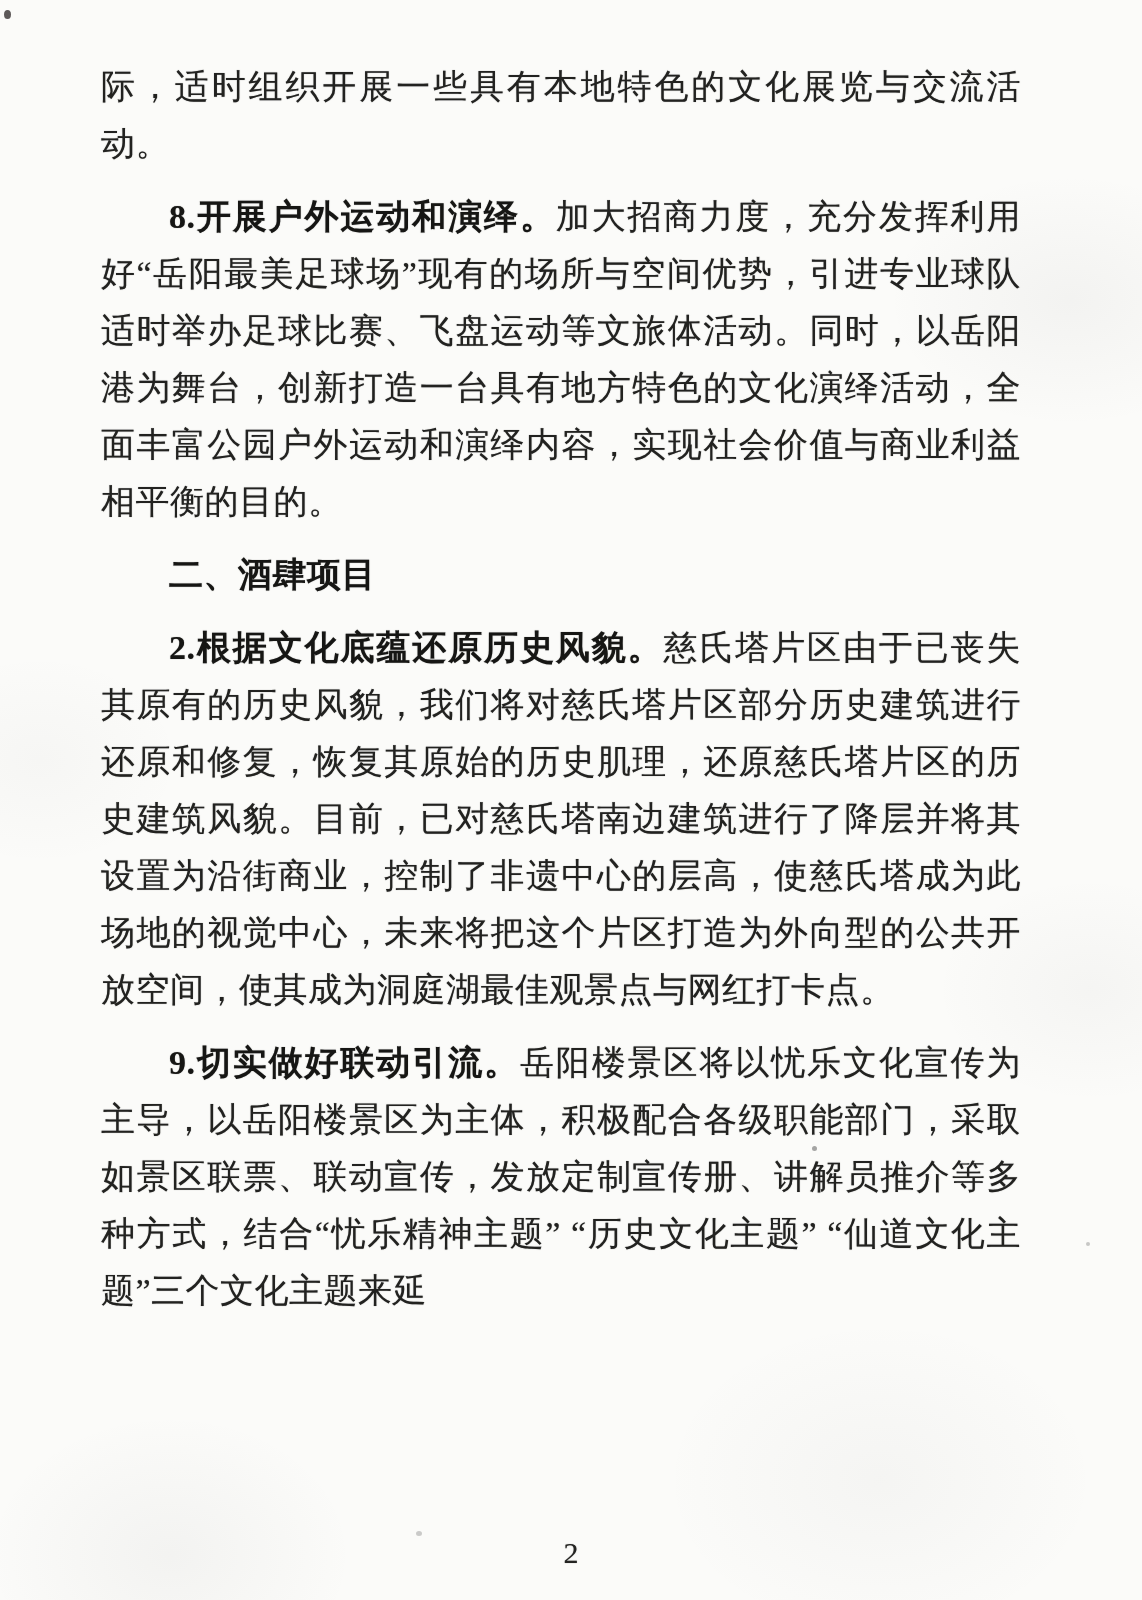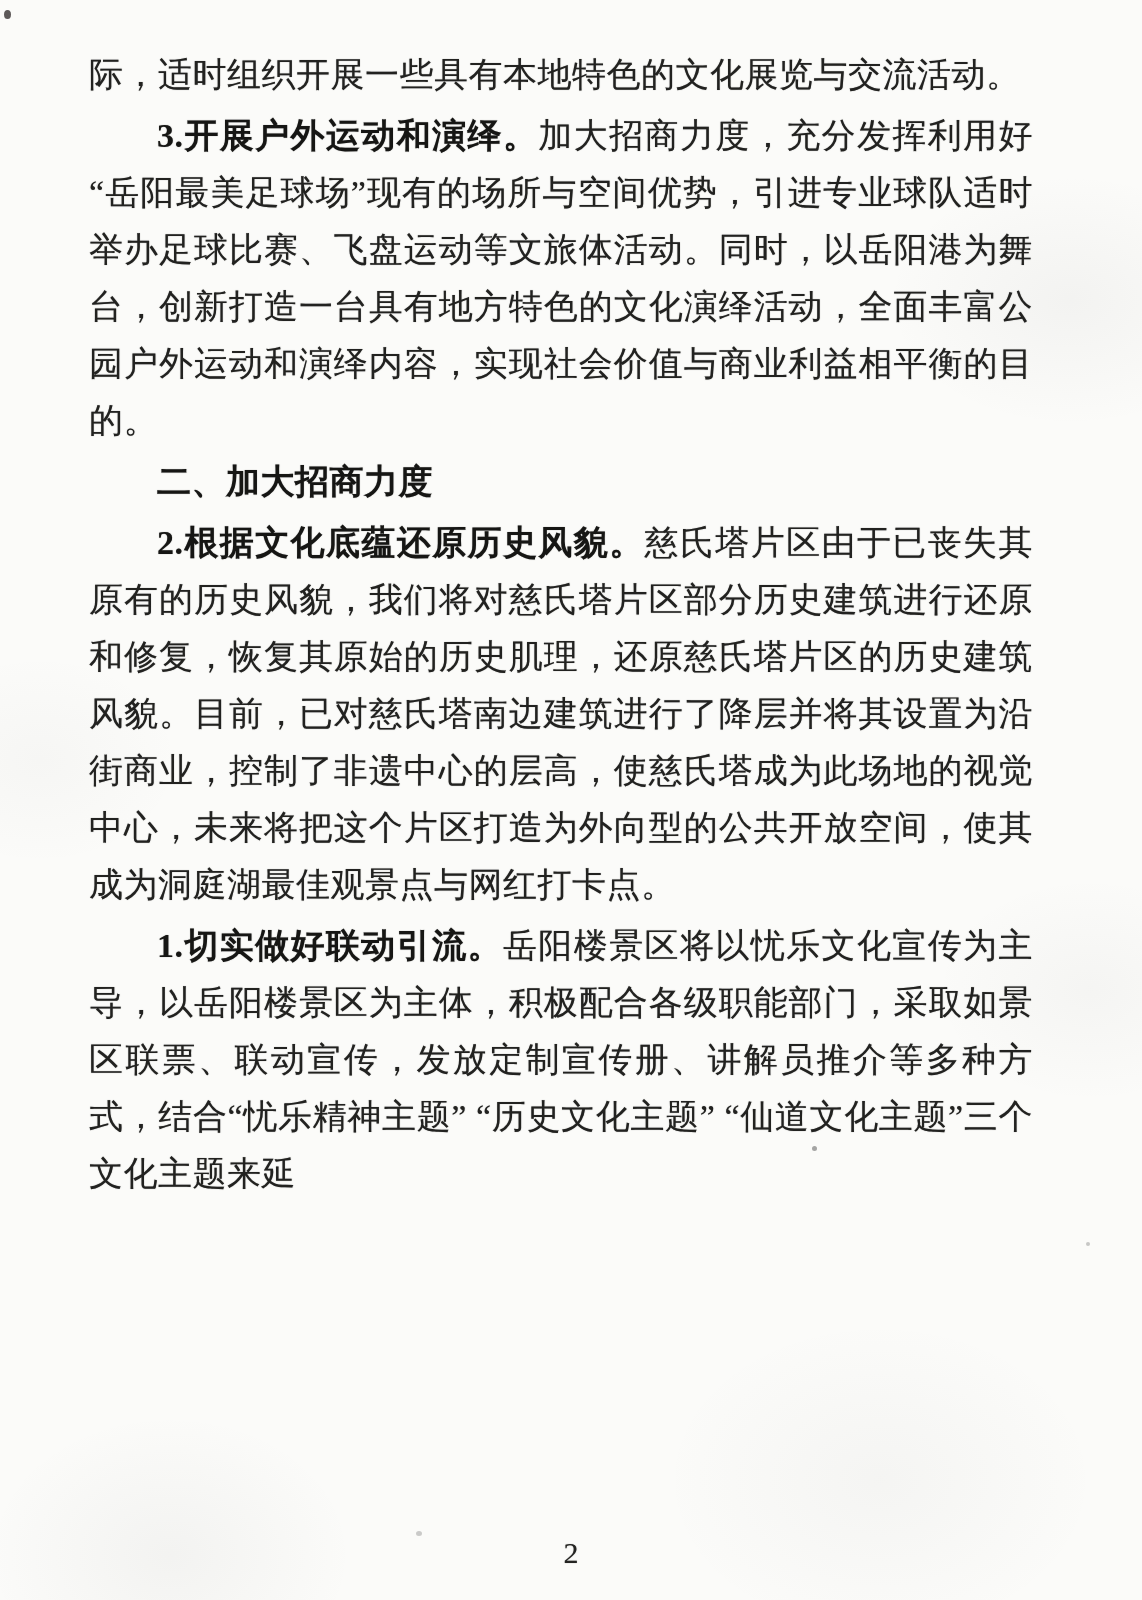--- a/index.html
+++ b/index.html
@@ -29,21 +29,21 @@
     top: 42px;
     width: 952px;
     color: #222220;
     font-size: 34px;
     line-height: 57px;
     letter-spacing: 0.5px;
     text-align: justify;
     text-shadow: 0 0 1px rgba(50,50,50,0.55);
   }
   .para {
-    margin: 4px;
+    margin: 16px;
     padding: 0;
   }
   .para.indent { text-indent: 2em; }
   .lead {
     font-weight: 700;
     color: #161614;
   }
   .page-number {
     position: absolute;
     left: 0;
@@ -64,23 +64,23 @@
   .speck-b { left: 812px; top: 1146px; width: 5px; height: 5px; background: rgba(60,60,60,0.45); }
   .speck-c { left: 416px; top: 1531px; width: 6px; height: 5px; background: rgba(90,90,90,0.30); }
   .speck-d { left: 1086px; top: 1242px; width: 4px; height: 4px; background: rgba(80,80,80,0.30); }
 </style>
 </head>
 <body>
 
 <div class="page">
   <div class="textblock">
       <p class="para"><span>际，适时组织开展一些具有本地特色的文化展览与交流活动。</span></p>
-      <p class="para indent"><span class="lead">3.开展户外运动和演绎。</span><span>加大招商力度，充分发挥利用好“岳阳最美足球场”现有的场所与空间优势，引进专业球队适时举办足球比赛、飞盘运动等文旅体活动。同时，以岳阳港为舞台，创新打造一台具有地方特色的文化演绎活动，全面丰富公园户外运动和演绎内容，实现社会价值与商业利益相平衡的目的。</span></p>
-      <p class="para indent"><span class="lead">二、加大招商力度</span></p>
+      <p class="para indent"><span class="lead">8.开展户外运动和演绎。</span><span>加大招商力度，充分发挥利用好“岳阳最美足球场”现有的场所与空间优势，引进专业球队适时举办足球比赛、飞盘运动等文旅体活动。同时，以岳阳港为舞台，创新打造一台具有地方特色的文化演绎活动，全面丰富公园户外运动和演绎内容，实现社会价值与商业利益相平衡的目的。</span></p>
+      <p class="para indent"><span class="lead">二、酒肆项目</span></p>
       <p class="para indent"><span class="lead">2.根据文化底蕴还原历史风貌。</span><span>慈氏塔片区由于已丧失其原有的历史风貌，我们将对慈氏塔片区部分历史建筑进行还原和修复，恢复其原始的历史肌理，还原慈氏塔片区的历史建筑风貌。目前，已对慈氏塔南边建筑进行了降层并将其设置为沿街商业，控制了非遗中心的层高，使慈氏塔成为此场地的视觉中心，未来将把这个片区打造为外向型的公共开放空间，使其成为洞庭湖最佳观景点与网红打卡点。</span></p>
-      <p class="para indent"><span class="lead">1.切实做好联动引流。</span><span>岳阳楼景区将以忧乐文化宣传为主导，以岳阳楼景区为主体，积极配合各级职能部门，采取如景区联票、联动宣传，发放定制宣传册、讲解员推介等多种方式，结合“忧乐精神主题” “历史文化主题” “仙道文化主题”三个文化主题来延</span></p>
+      <p class="para indent"><span class="lead">9.切实做好联动引流。</span><span>岳阳楼景区将以忧乐文化宣传为主导，以岳阳楼景区为主体，积极配合各级职能部门，采取如景区联票、联动宣传，发放定制宣传册、讲解员推介等多种方式，结合“忧乐精神主题” “历史文化主题” “仙道文化主题”三个文化主题来延</span></p>
     </div>
   <div class="page-number">2</div>
   <div class="speck speck-a"></div>
   <div class="speck speck-b"></div>
   <div class="speck speck-c"></div>
   <div class="speck speck-d"></div>
 </div>
 
 </body></html>

